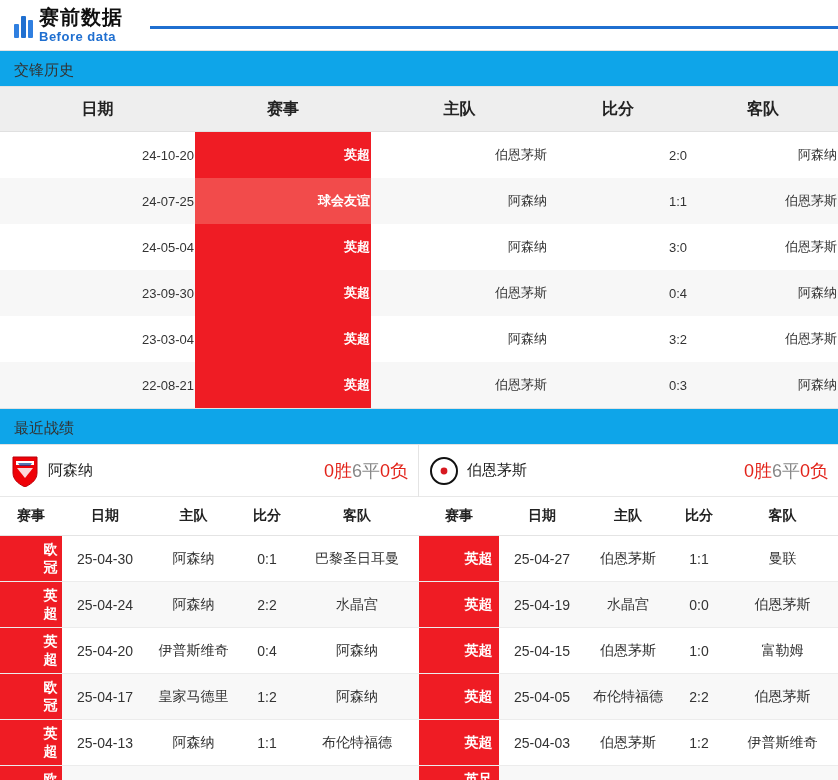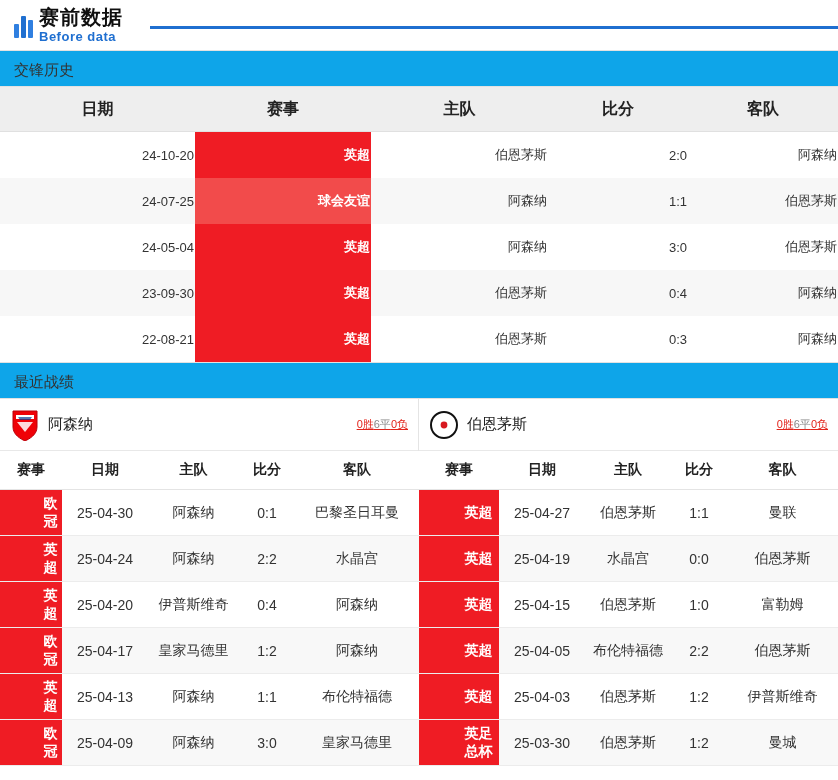--- a/index.html
+++ b/index.html
@@ -143,24 +143,23 @@
     height: 32px;
     margin-right: 8px;
     flex: none;
   }
   .team-name {
     font-size: 15px;
     color: #222;
     font-weight: normal;
   }
   .record {
-    font-size: 11px;
+    font-size: 18px;
     color: #e2231a;
     white-space: nowrap;
-    text-decoration: underline;
   }
   .record .draw { color: #888888; }
 
   .recent-table thead th {
     height: 36px;
     font-size: 14px;
     font-weight: bold;
     color: #222;
     background: #ffffff;
     border-bottom: 1px solid #e4e4e4;
@@ -247,20 +246,27 @@
         <td>伯恩茅斯</td>
       </tr>
       <tr>
         <td>23-09-30</td>
         <td class="comp-cell">英超</td>
         <td>伯恩茅斯</td>
         <td>0:4</td>
         <td>阿森纳</td>
       </tr>
       <tr>
+        <td>23-03-04</td>
+        <td class="comp-cell">英超</td>
+        <td>阿森纳</td>
+        <td>3:2</td>
+        <td>伯恩茅斯</td>
+      </tr>
+      <tr>
         <td>22-08-21</td>
         <td class="comp-cell">英超</td>
         <td>伯恩茅斯</td>
         <td>0:3</td>
         <td>阿森纳</td>
       </tr>
     </tbody>
   </table>
 
   <div class="section-title">最近战绩</div>

